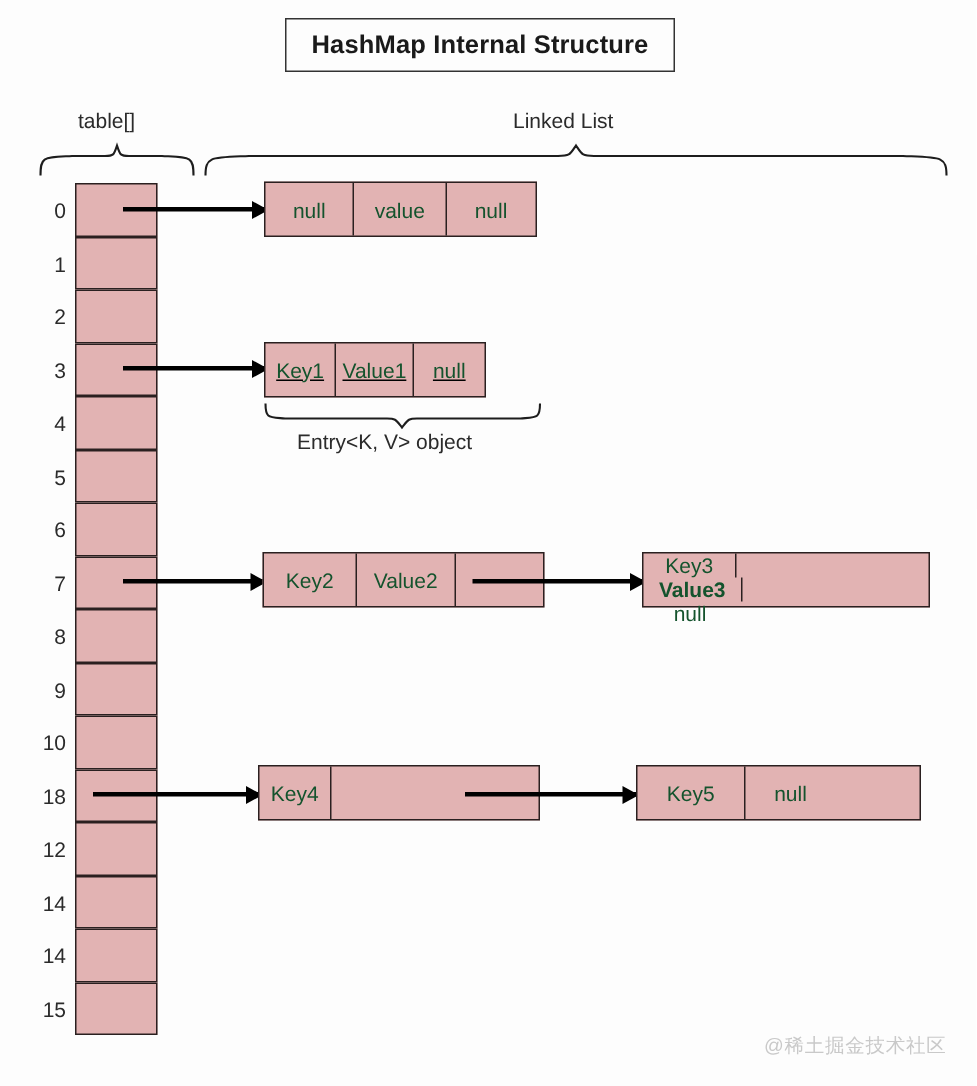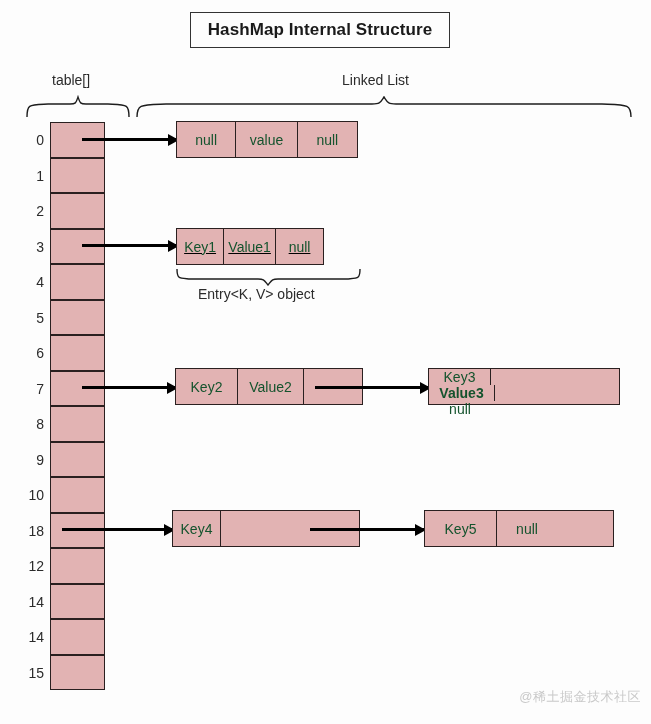--- a/index.html
+++ b/index.html
@@ -116,21 +116,21 @@
   .brace-svg { position: absolute; overflow: visible; }
   .brace-svg path {
     fill: none;
     stroke: #1d1d1d;
     stroke-width: 1.4;
   }
 
   
   #watermark {
     position: absolute;
-    right: 10px;
+    right: 20px;
     bottom: 18px;
     font-size: 13px;
     color: #c9c9c9;
     letter-spacing: 0.5px;
     white-space: nowrap;
   }
 </style>
 </head>
 <body>
 

